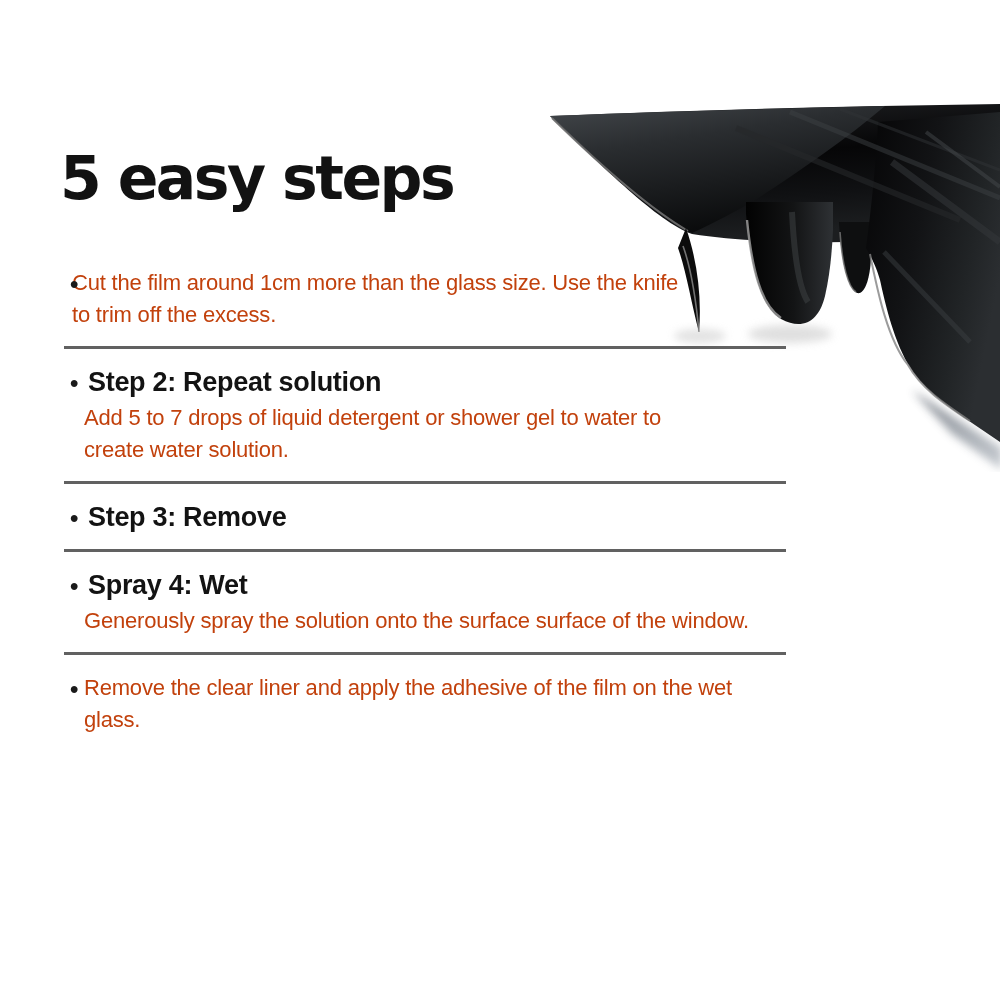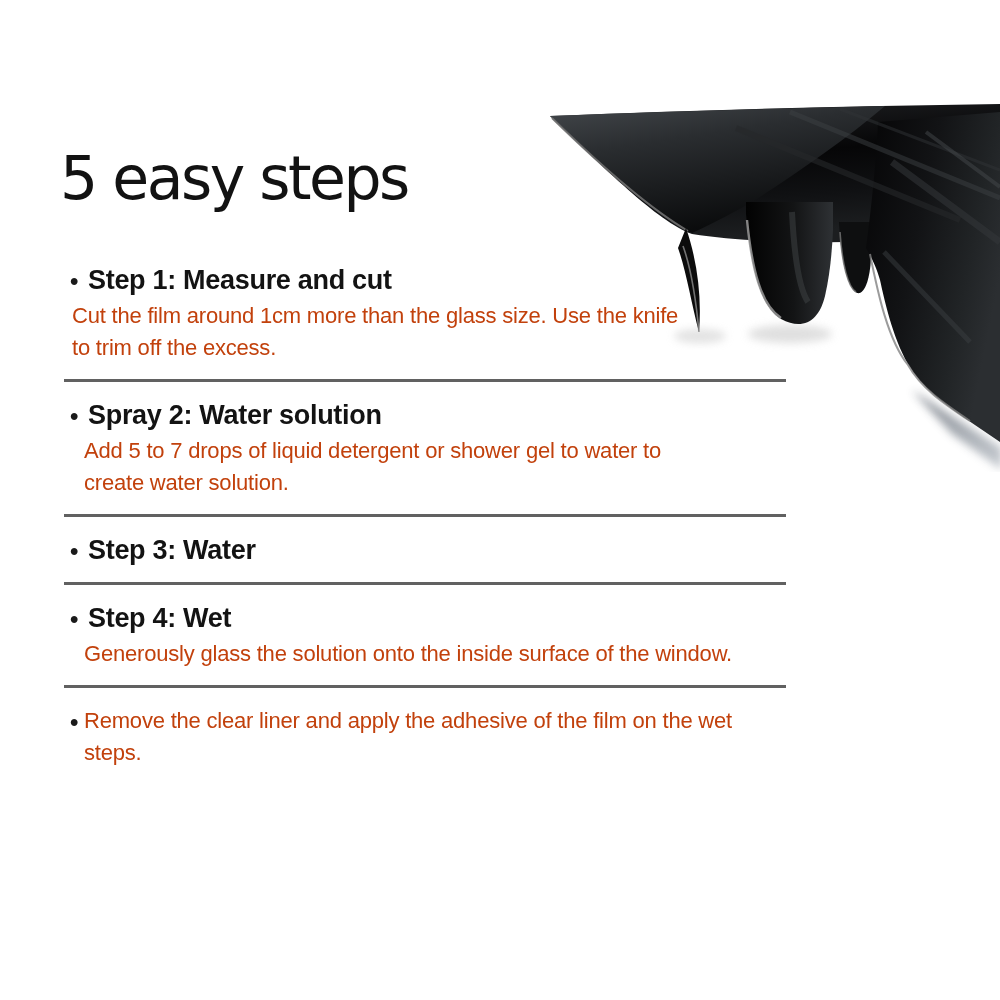--- a/index.html
+++ b/index.html
@@ -9,21 +9,21 @@
     font-family:"Liberation Sans", sans-serif;
     position:relative;
     overflow:hidden;
     color:#141414;
   }
   .page-title {
     position:absolute;
     left:60px; top:148px;
     font-family:"DejaVu Sans", sans-serif;
     font-size:60px;
-    font-weight:normal;
+    font-weight:bold;
     letter-spacing:-2.5px;
     color:#121212;
     line-height:1;
   }
   .film-photo {
     position:absolute;
     left:540px; top:102px;
     width:460px; height:370px;
   }
   .steps {
@@ -135,43 +135,43 @@
     <path d="M 196,26 L 420,118" stroke="#26282a" stroke-width="6" opacity="0.6"></path>
     <path d="M 352,60 L 460,140" stroke="#34373a" stroke-width="7" opacity="0.55"></path>
     <path d="M 344,150 L 430,240" stroke="#3a3e41" stroke-width="5" opacity="0.5"></path>
     <path d="M 386,30 L 460,85" stroke="#44484b" stroke-width="4" opacity="0.5"></path>
   </g>
 </svg>
 
 <div class="steps">
 
   <div class="step">
-    <div class="step-heading"><span class="bullet">•</span><span>Step 1: Measure and cut</span></div>
+    <div class="step-heading"><span class="bullet">•</span></div>
     <div class="step-body">Cut the film around 1cm more than the glass size. Use the knife
 to trim off the excess.</div>
   </div>
   <hr class="divider">
 
   <div class="step">
-    <div class="step-heading"><span class="bullet">•</span><span>Spray 2: Water solution</span></div>
+    <div class="step-heading"><span class="bullet">•</span><span>Step 2: Repeat solution</span></div>
     <div class="step-body">Add 5 to 7 drops of liquid detergent or shower gel to water to
 create water solution.</div>
   </div>
   <hr class="divider">
 
   <div class="step">
-    <div class="step-heading"><span class="bullet">•</span><span>Step 3: Water</span></div>
+    <div class="step-heading"><span class="bullet">•</span><span>Step 3: Remove</span></div>
   </div>
   <hr class="divider">
 
   <div class="step">
-    <div class="step-heading"><span class="bullet">•</span><span>Step 4: Wet</span></div>
-    <div class="step-body">Generously glass the solution onto the inside surface of the window.</div>
+    <div class="step-heading"><span class="bullet">•</span><span>Spray 4: Wet</span></div>
+    <div class="step-body">Generously spray the solution onto the surface surface of the window.</div>
   </div>
   <hr class="divider">
 
   <div class="step">
     <div class="step-heading"><span class="bullet">•</span></div>
     <div class="step-body">Remove the clear liner and apply the adhesive of the film on the wet
-steps.</div>
+glass.</div>
   </div>
 
 </div>
 
 </body></html>

